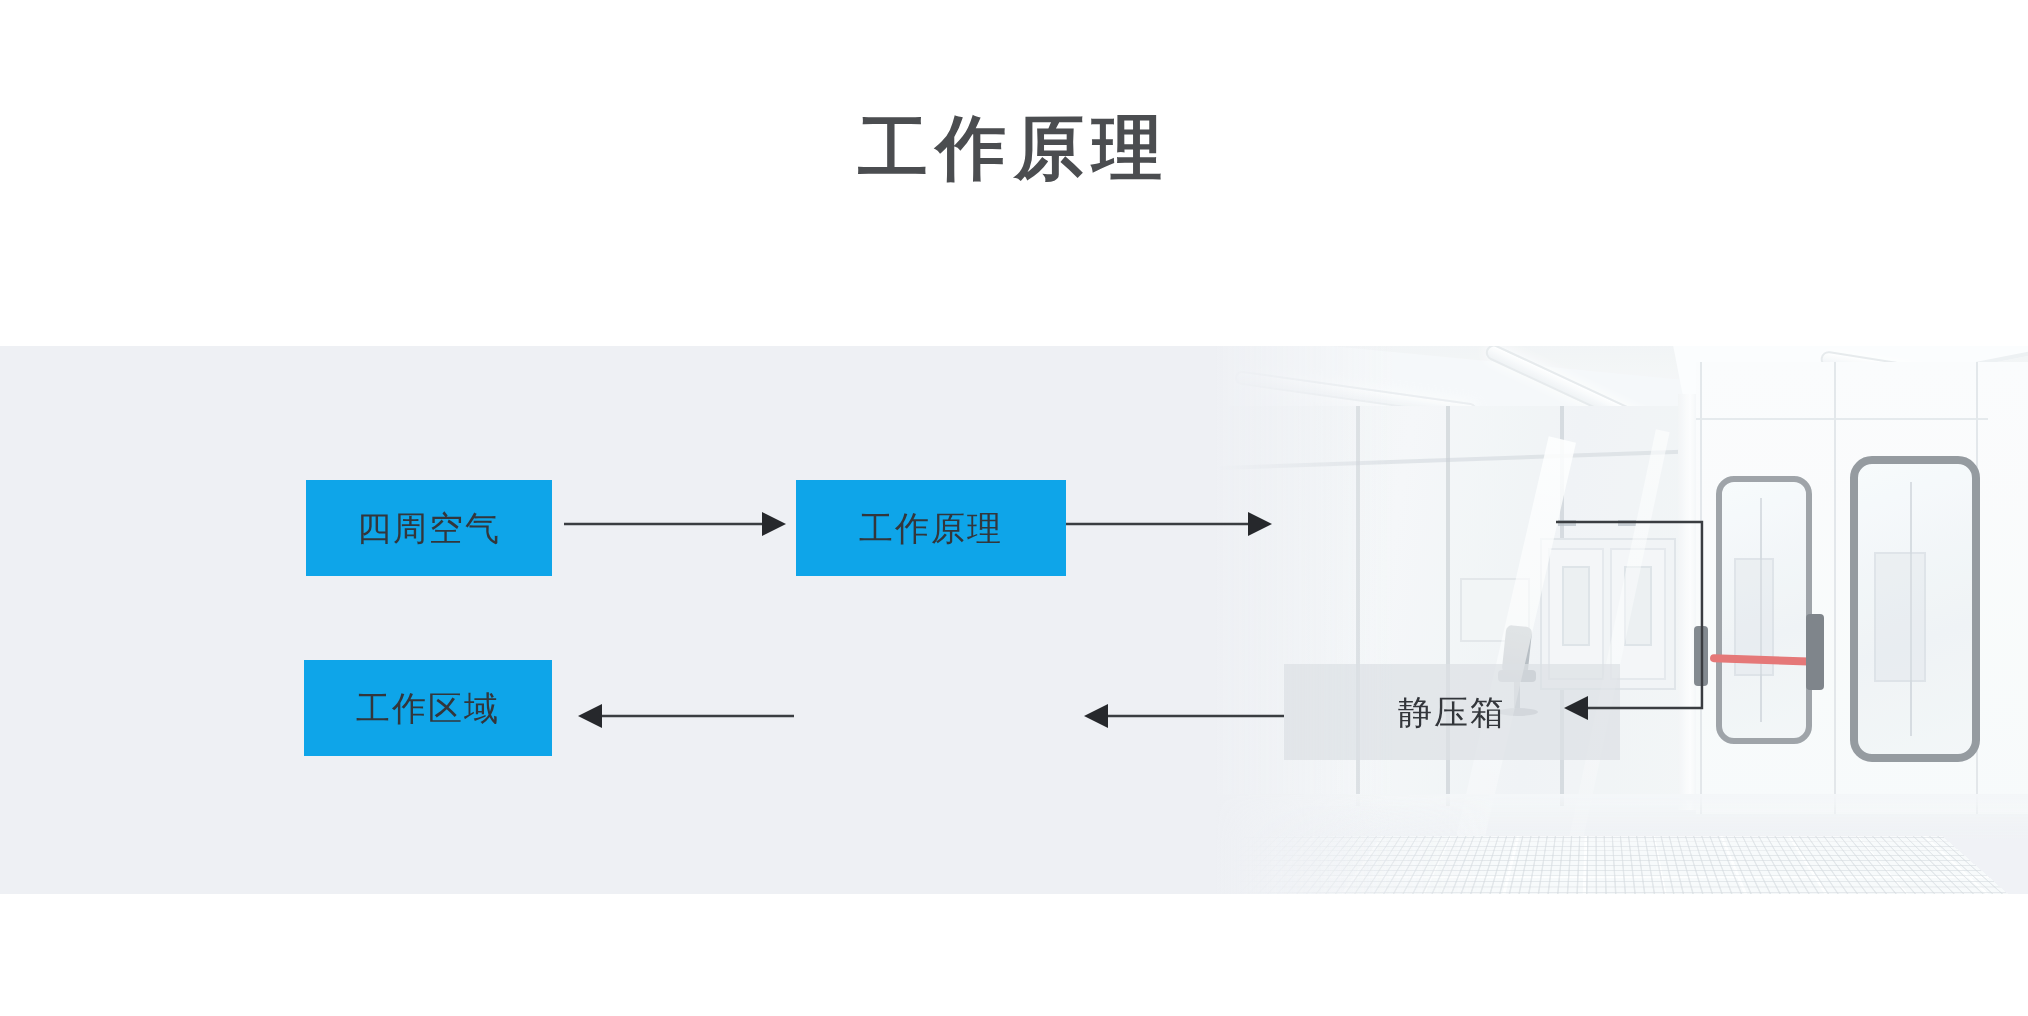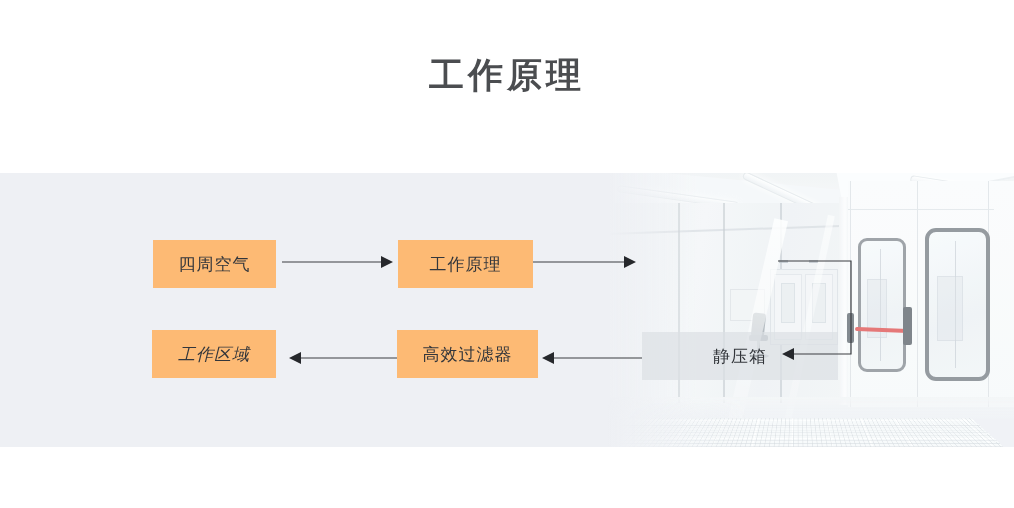--- a/index.html
+++ b/index.html
@@ -77,29 +77,29 @@
     transform:perspective(190px) rotateX(40deg);transform-origin:50% 100%;}
   .floor-fade{left:0;right:0;top:0;bottom:0;background:
     linear-gradient(180deg,#f2f4f6 0%,rgba(255,255,255,0) 45%),
     linear-gradient(90deg,rgba(238,240,244,.85) 0%,rgba(255,255,255,0) 35%);}
   .photo-wash{left:0;top:0;right:0;bottom:0;background:rgba(252,253,254,.18);}
   .photo-fade{left:0;top:0;bottom:0;width:96px;
     background:linear-gradient(90deg,#eef0f4 8%,rgba(238,240,244,0) 100%);}
   
   .node{
     position:absolute;display:flex;align-items:center;justify-content:center;
-    font-size:17px;letter-spacing:1px;color:#33363b;background:#fdba74;z-index:2;
+    font-size:17px;letter-spacing:1px;color:#33363b;background:#0ea5e9;z-index:2;
   }
   .node.ghost{background:rgba(220,223,228,.7);}
   .n1{left:153px;top:67px;width:123px;height:48px;}
   .n2{left:398px;top:67px;width:135px;height:48px;}
   .n3{left:640px;top:65px;width:155px;height:50px;}
-  .n4{left:152px;top:157px;width:124px;height:48px;font-style:italic;}
+  .n4{left:152px;top:157px;width:124px;height:48px;}
   .n5{left:397px;top:157px;width:141px;height:48px;}
-  .n6{left:642px;top:159px;width:196px;height:48px;}
+  .n6{left:642px;top:159px;width:168px;height:48px;}
   
   .arrows{position:absolute;left:0;top:0;width:1014px;height:274px;z-index:3;pointer-events:none;}
   .arrows line,.arrows polyline{stroke:#3a3d41;stroke-width:1.2;fill:none;}
   .arrows path{fill:#26282c;stroke:none;}
 </style>
 </head>
 <body>
 
 <div class="page-title">工作原理</div>
 
@@ -165,23 +165,20 @@
 
   <div class="node n1">
     <span>四周空气</span>
   </div>
   <div class="node n2">
     <span>工作原理</span>
   </div>
   <div class="node n4">
     <span>工作区域</span>
   </div>
-  <div class="node n5">
-    <span>高效过滤器</span>
-  </div>
   <div class="node n6 ghost">
     <span>静压箱</span>
   </div>
 
   <svg class="arrows" viewBox="0 0 1014 274">
     <g>
       <line x1="282" y1="89" x2="381" y2="89"></line>
       <path d="M393 89 L381 83 L381 95 Z"></path>
     </g>
     <g>

